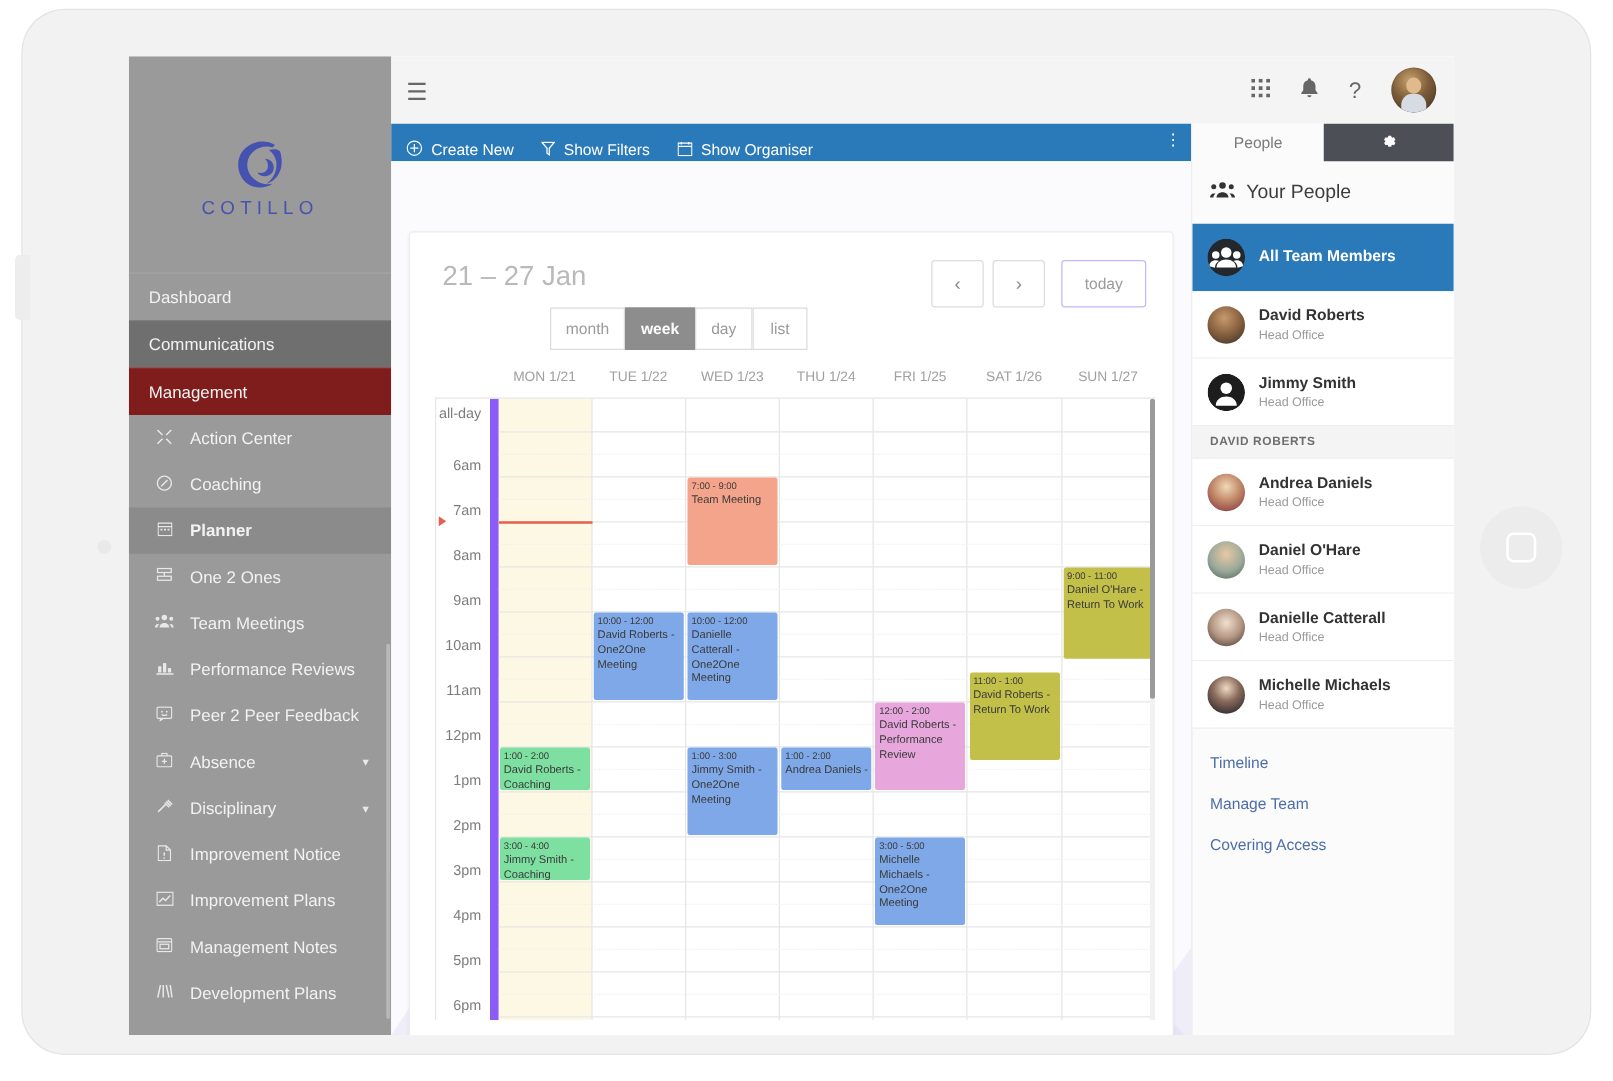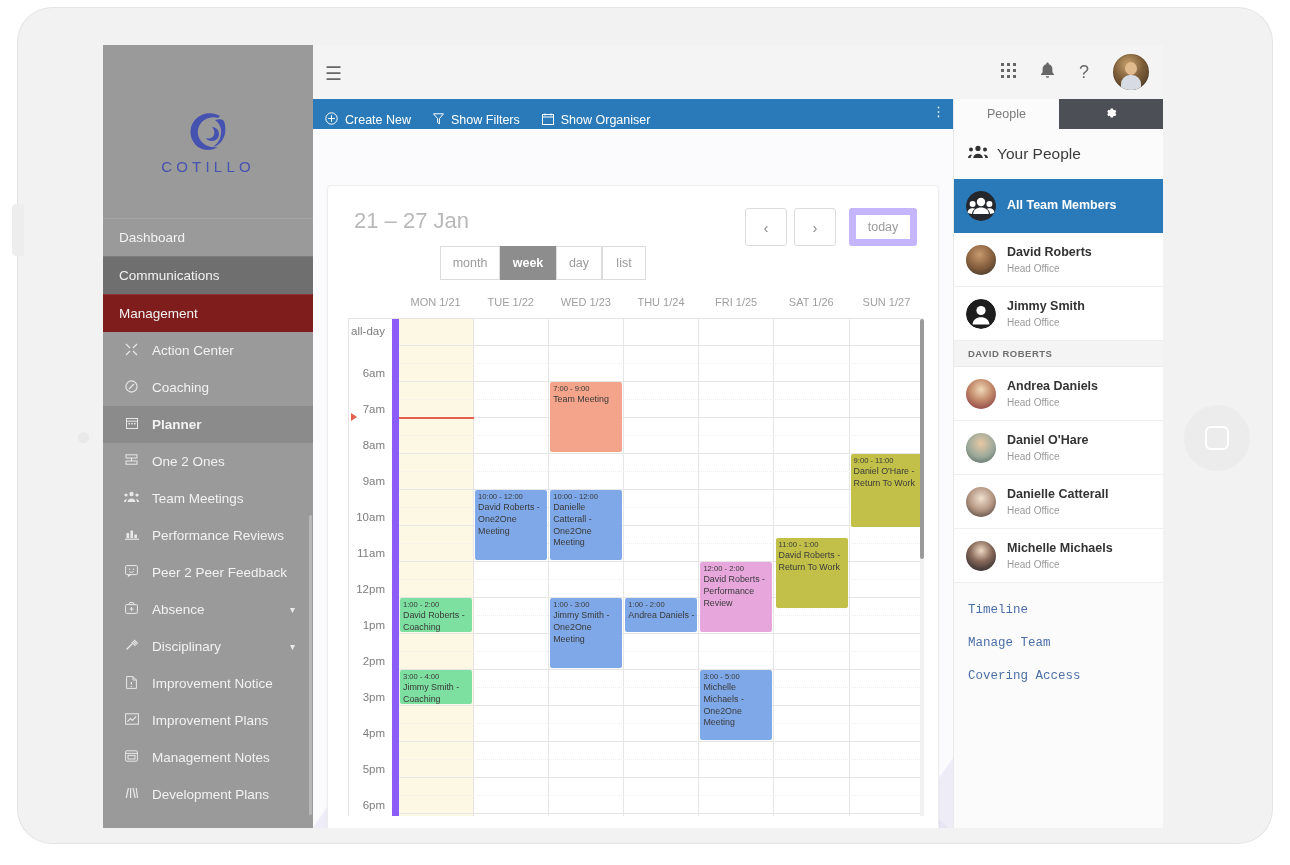--- a/index.html
+++ b/index.html
@@ -168,21 +168,21 @@
     flex: 0 0 30px; position:relative; overflow:hidden;
   }
   .pname { font-size: 12.5px; color:#333; font-weight:600; line-height:1.25; }
   .psub  { font-size: 10px; color:#9a9a9a; margin-top:2px; }
   .person-row.selected .pname { color:#fff; font-size:12.5px; }
   #group-header {
     background:#f4f4f4; height: 26px; display:flex; align-items:center;
     padding-left: 14px; font-size: 9.5px; letter-spacing:.5px;
     color:#6e6e6e; font-weight:bold; border-bottom:1px solid #eaeaea;
   }
-  #panel-links { padding: 20px 0 0 14px; font-family: Liberation Mono, monospace; }
+  #panel-links { padding: 20px 0 0 14px; }
   .plink {
     display:block; font-size: 12.5px; color:#4d6fa8;
     margin-bottom: 19px; cursor:pointer;
   }
 
   
   #canvas {
     position:absolute; left:210px; top:84px; width: 640px; height: 699px;
     background: #fbfbfd;
     overflow:hidden;
@@ -212,21 +212,21 @@
   .navbtn {
     position:absolute; top: 22px; height: 38px; width: 42px;
     border:1px solid #dcdcdc; background:#fff; color:#8a8a8a;
     border-radius:3px; font-size:15px;
     display:flex;align-items:center;justify-content:center;cursor:pointer;
   }
   #b-prev { left: 417px; }
   #b-next { left: 466px; }
   #b-today {
     position:absolute; top: 22px; left: 521px; width: 68px; height: 38px;
-    border:7px solid #c4b5fd; background:#fff; color:#9b9b9b;
+    border:1px solid #c4b5fd; background:#fff; color:#9b9b9b;
     border-radius:3px; font-size: 12.5px;
     display:flex;align-items:center;justify-content:center;cursor:pointer;
   }
 
   
   #grid-head {
     position:absolute; left: 20px; top: 110px; width: 576px; height: 22px;
     display:flex;
   }
   .gh-gut { width: 50px; flex:0 0 50px; }

